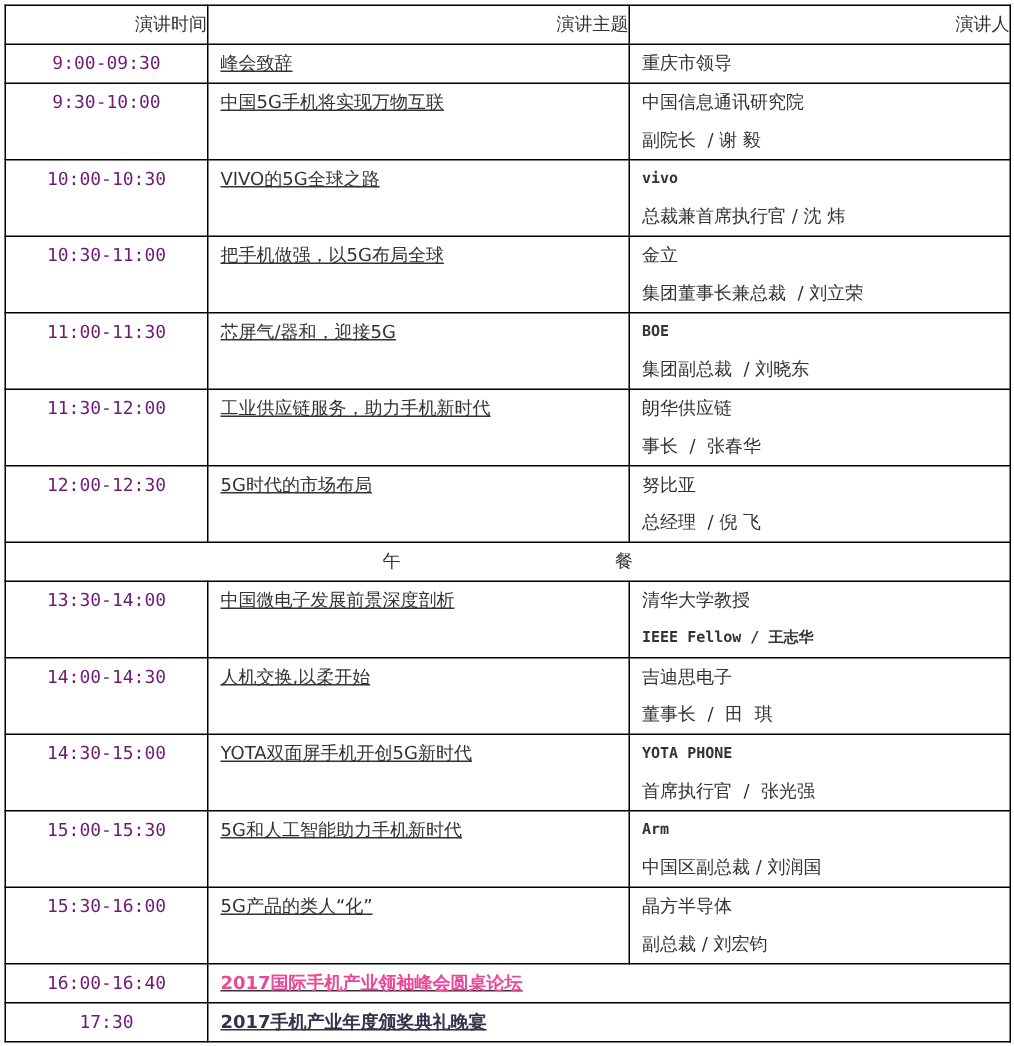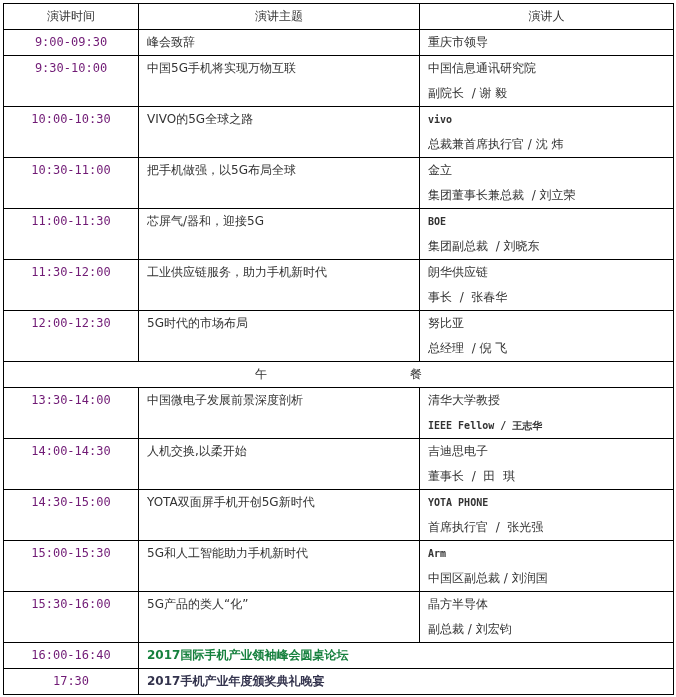--- a/index.html
+++ b/index.html
@@ -10,32 +10,32 @@
     border-collapse: collapse; table-layout: fixed;
     width: 670px;
   }
   table.agenda td, table.agenda th {
     border: 1px solid #000000; padding: 0; vertical-align: top;
     font-size: 12px; font-weight: normal; line-height: 25px;
   }
   col.c-time { width: 135px; }
   col.c-topic { width: 281px; }
   col.c-speaker { width: 254px; }
-  th { height: 25px; text-align: center; font-size: 12px; margin-top: 16px; }
+  th { height: 25px; text-align: right; font-size: 12px; margin-top: 16px; }
   .time { text-align: center; font-family: "DejaVu Sans Mono", "Liberation Mono", monospace; font-size: 11px; color: #701a75; padding-top: 0; }
-  .topic { padding-left: 8px !important; }
+  .topic { padding-left: 8px !important; text-decoration: underline; }
   .spk { padding-left: 8px !important; }
   .spk .line { display: block; height: 25px; line-height: 25px; white-space: pre; }
   .spk .latin { font-family: "DejaVu Sans Mono", "Liberation Mono", monospace; font-size: 10px; font-weight: bold; }
   tr.single td { height: 24px; }
   tr.double td { height: 50px; }
   tr.lunch td { height: 25px; text-align: center; letter-spacing: 0; }
   .lunch-text { word-spacing: 20px; white-space: pre; }
   tr.footer td { height: 25px; }
-  .red { color: #15803d; font-weight: bold; }
+  .red { color: #ec4899; font-weight: bold; }
   .navy { color: #33334d; font-weight: bold; margin-top: 24px; }
 </style>
 </head>
 <body>
 
 <table class="agenda">
   <colgroup>
     <col class="c-time">
       <col class="c-topic">
       <col class="c-speaker">

